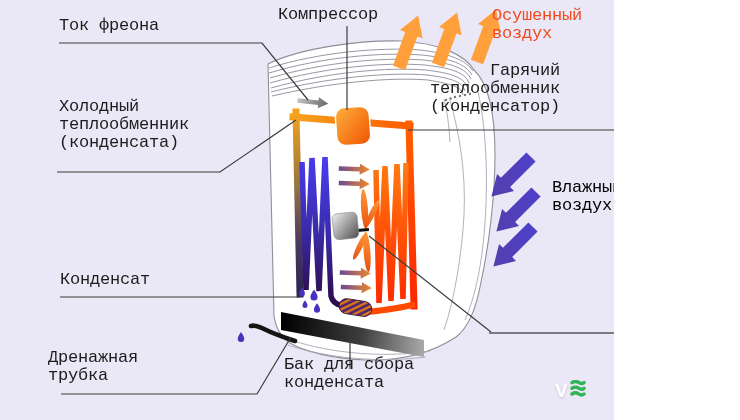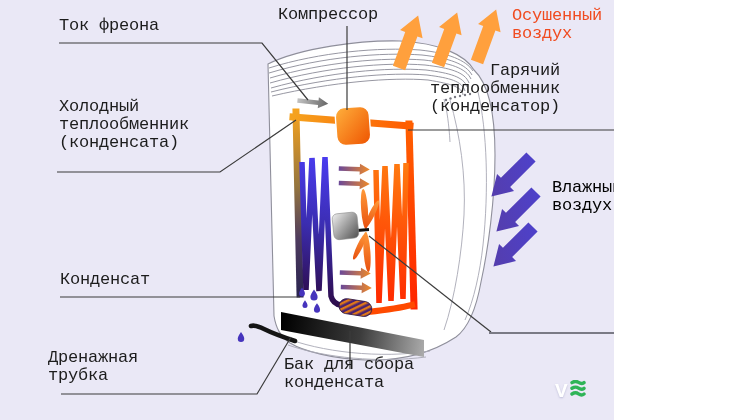--- a/index.html
+++ b/index.html
@@ -201,21 +201,21 @@
       <path d="M61,394 L257,394 L291,337"></path>
       <path d="M350,331 L350,369"></path>
     </g>
     <line x1="489" y1="333" x2="687" y2="333" stroke="#7a7a85" stroke-width="2"></line>
   </svg>
 
   <div class="label" style="left:59px;top:17px;">Ток фреона</div>
 
   <div class="label" style="left:278px;top:6px;">Компрессор</div>
 
-  <div class="label orange" style="left:512px;top:7px;">Осушенный
+  <div class="label orange" style="left:492px;top:7px;">Осушенный
 воздух</div>
 
   <div class="label right" style="right:54px;top:62px;">Гарячий
 теплообменник
 (конденсатор)</div>
 
   <div class="label" style="left:59px;top:98px;">Холодный
 теплообменник
 (конденсата)</div>
 

